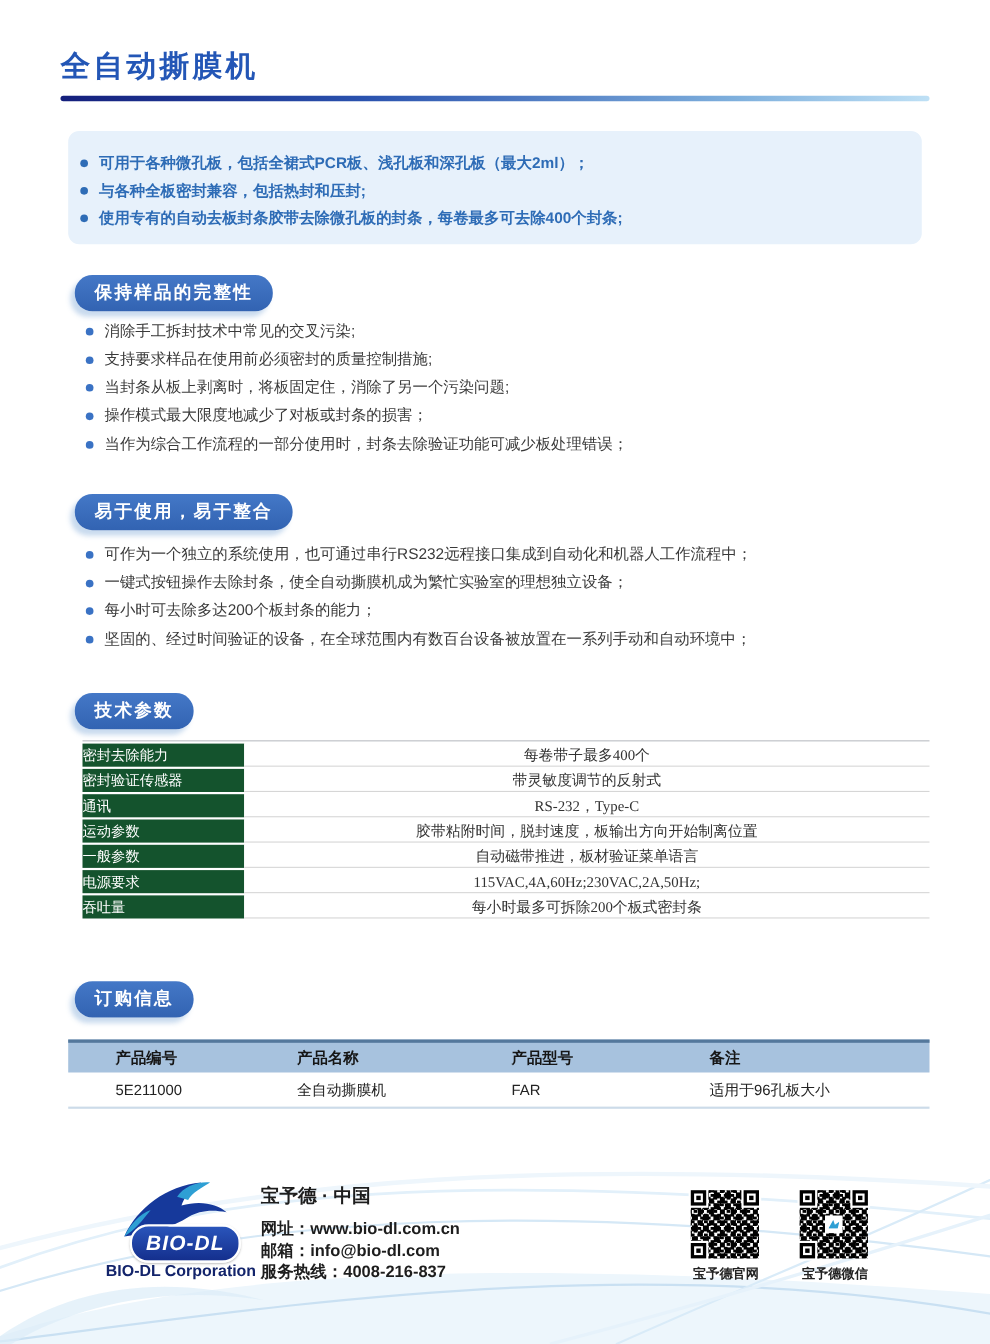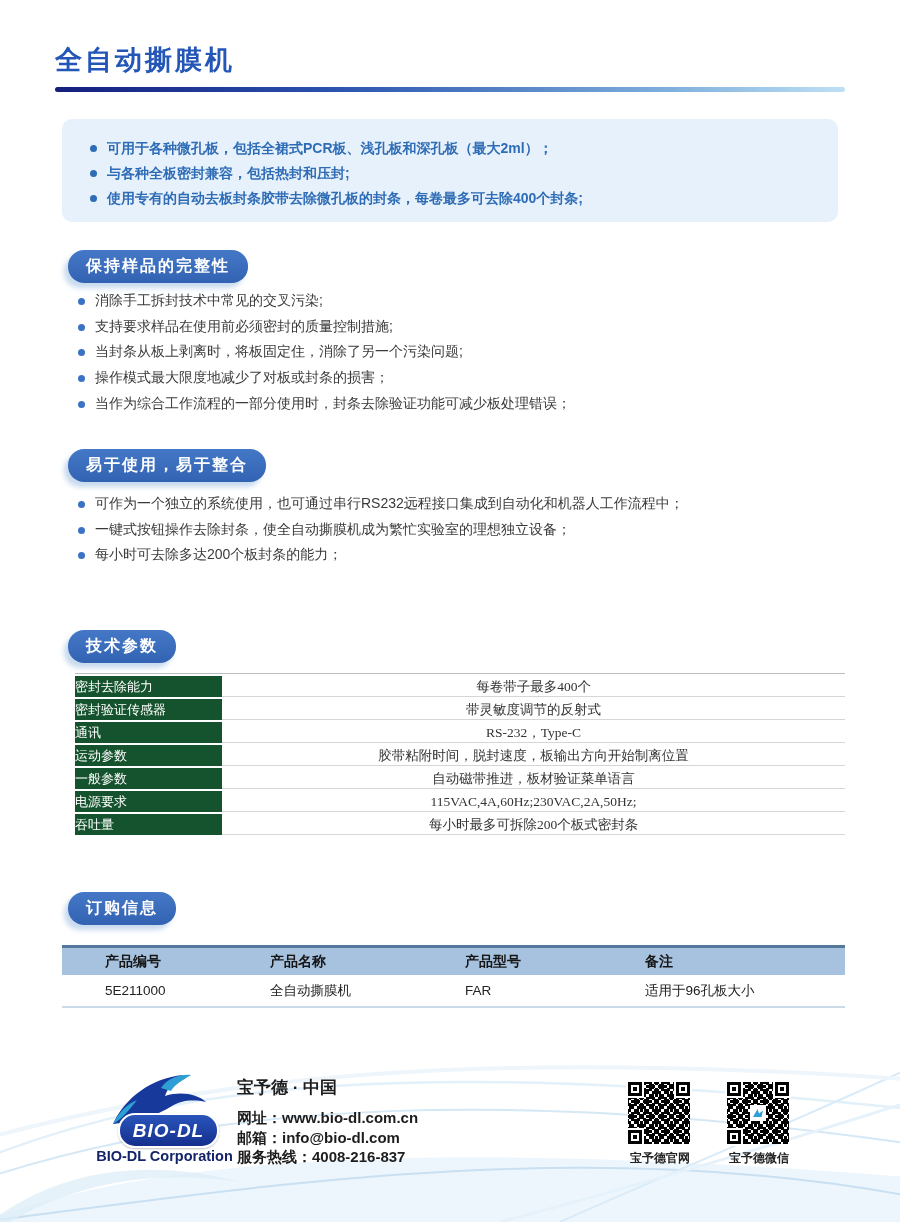--- a/index.html
+++ b/index.html
@@ -8,21 +8,21 @@
 
   
   .page-title{position:absolute;left:55px;top:42px;font-size:27px;font-weight:bold;
               color:#2356b6;letter-spacing:3px;}
   .title-rule{position:absolute;left:55px;top:87px;width:790px;height:5px;border-radius:3px;
               background:linear-gradient(90deg,#141f7c 0%,#2a52ae 35%,#7fb0dd 78%,#bee0f5 100%);}
 
   
   .highlight-box{position:absolute;left:62px;top:119px;width:776px;height:103px;
                  background:#e7f1fb;border-radius:10px;box-sizing:border-box;
-                 padding:17px 24px 0 28px;text-align:right;}
+                 padding:17px 24px 0 11px;text-align:right;}
   .hl-item{display:flex;align-items:flex-start;color:#2e6cb6;font-size:14px;
            line-height:24px;margin-bottom:1px;font-weight:bold;}
   .dot{flex:0 0 auto;width:7px;height:7px;border-radius:50%;background:#2e6cb6;
        margin:9px 10px 0 0;}
 
   
   .pill{position:absolute;display:inline-block;padding:6px 18px;border-radius:16px;
         background:linear-gradient(180deg,#4478c7,#3263b2);color:#fff;font-size:16px;
         font-weight:bold;letter-spacing:2px;box-shadow:-4px 5px 5px rgba(190,212,235,.85);}
 
@@ -136,20 +136,24 @@
       <span>可作为一个独立的系统使用，也可通过串行RS232远程接口集成到自动化和机器人工作流程中；</span>
     </div>
     <div class="b-item">
       <span class="dot"></span>
       <span>一键式按钮操作去除封条，使全自动撕膜机成为繁忙实验室的理想独立设备；</span>
     </div>
     <div class="b-item">
       <span class="dot"></span>
       <span>每小时可去除多达200个板封条的能力；</span>
     </div>
+    <div class="b-item">
+      <span class="dot"></span>
+      <span>坚固的、经过时间验证的设备，在全球范围内有数百台设备被放置在一系列手动和自动环境中；</span>
+    </div>
   </div>
 
   <div class="pill" style="left:68px;top:630px;">技术参数</div>
   <div class="spec-table">
     <div class="spec-row">
       <div class="spec-label">密封去除能力</div>
       <div class="spec-value">每卷带子最多400个</div>
     </div>
     <div class="spec-row">
       <div class="spec-label">密封验证传感器</div>

